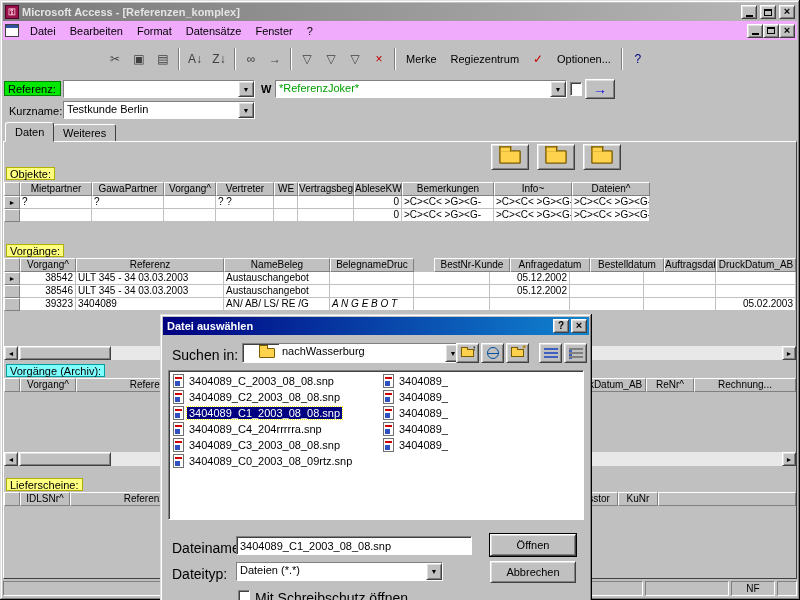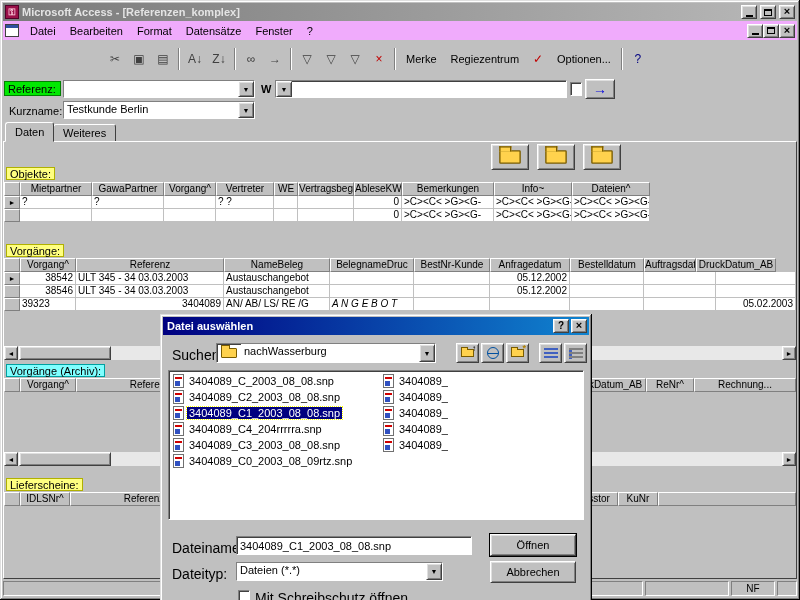--- a/index.html
+++ b/index.html
@@ -163,20 +163,21 @@
 
   <div class="form">
 
     <span class="abs field-label lbl-green" style="left:1px;top:3px;width:57px;">Referenz:</span>
     <span class="abs combo bevel-in" style="left:60px;top:2px;width:192px;">
       <span class="val"></span>
       <span class="combo-btn bevel-out">▼</span>
     </span>
     <span class="abs" style="left:258px;top:5px;font-weight:bold;">W</span>
     <span class="abs combo bevel-in" style="left:272px;top:2px;width:292px;">
+      <span class="val green-text">*ReferenzJoker*</span>
       <span class="combo-btn bevel-out">▼</span>
     </span>
     <span class="abs bevel-in" style="left:567px;top:4px;width:12px;height:14px;"></span>
     <span class="abs bevel-out go-btn" style="left:582px;top:1px;width:30px;height:20px;">→</span>
 
     <span class="abs field-label" style="left:3px;top:25px;">Kurzname:</span>
     <span class="abs combo bevel-in" style="left:60px;top:23px;width:192px;">
       <span class="val">Testkunde Berlin</span>
       <span class="combo-btn bevel-out">▼</span>
     </span>
@@ -239,21 +240,21 @@
       </div>
 
     <span class="abs field-label lbl-yellow" style="left:3px;top:166px;height:13px;">Vorgänge:</span>
     <div class="grid" style="left:1px;top:180px;width:793px;">
         <div class="g-row">
           <div class="g-head g-sel" style="width: 16px;"></div>
           <div class="g-head" style="width: 56px;">Vorgang^</div>
           <div class="g-head" style="width: 148px;">Referenz</div>
           <div class="g-head" style="width: 106px;">NameBeleg</div>
           <div class="g-head" style="width: 84px;">BelegnameDruc</div>
-          <div class="g-head" style="width: 76px;">BestNr-Kunde</div>
+          <div class="g-head" style="width: 76px; margin-left: 20px;">BestNr-Kunde</div>
           <div class="g-head" style="width: 80px;">Anfragedatum</div>
           <div class="g-head" style="width: 74px;">Bestelldatum</div>
           <div class="g-head" style="width: 52px;">Auftragsdatu</div>
           <div class="g-head" style="width: 80px;">DruckDatum_AB</div>
         </div>
         <div class="g-row">
           <div class="g-selcell g-sel" style="width: 16px;">►</div>
           <div class="g-cell" style="width: 56px; text-align: right;">38542</div>
           <div class="g-cell" style="width: 148px;">ULT 345 - 34 03.03.2003</div>
           <div class="g-cell" style="width: 106px;">Austauschangebot</div>
@@ -271,22 +272,22 @@
           <div class="g-cell" style="width: 106px;">Austauschangebot</div>
           <div class="g-cell" style="width: 84px;"></div>
           <div class="g-cell" style="width: 76px;"></div>
           <div class="g-cell" style="width: 80px; text-align: right;">05.12.2002</div>
           <div class="g-cell" style="width: 74px;"></div>
           <div class="g-cell" style="width: 72px;"></div>
           <div class="g-cell" style="width: 80px; text-align: right;"></div>
         </div>
         <div class="g-row">
           <div class="g-selcell g-sel" style="width: 16px;"></div>
-          <div class="g-cell" style="width: 56px; text-align: left;">39323</div>
-          <div class="g-cell" style="width: 148px; text-align: right;">3404089</div>
+          <div class="g-cell" style="width: 56px; text-align: right;">39323</div>
+          <div class="g-cell" style="width: 148px;">3404089</div>
           <div class="g-cell" style="width: 106px;">AN/ AB/ LS/ RE /G</div>
           <div class="g-cell" style="width: 84px; font-style: italic;">A N G E B O T</div>
           <div class="g-cell" style="width: 76px;"></div>
           <div class="g-cell" style="width: 80px; text-align: right;"></div>
           <div class="g-cell" style="width: 74px;"></div>
           <div class="g-cell" style="width: 72px;"></div>
           <div class="g-cell" style="width: 80px; text-align: right;">05.02.2003</div>
         </div>
       </div>
 
@@ -342,21 +343,21 @@
 <div class="dialog">
   <div class="dlg-title">
     <span class="dlg-title-text">Datei auswählen</span>
     <span class="win-btn bevel-out" style="font-weight:bold;">?</span>
     <span class="win-btn bevel-out">
         <span class="x-glyph">×</span>
       </span>
   </div>
 
   <span class="dlg-label" style="left:12px;top:33px;">Suchen in:</span>
-  <span class="combo bevel-in abs" style="left:56px;top:29px;width:220px;height:20px;">
+  <span class="combo bevel-in abs" style="left:82px;top:29px;width:220px;height:20px;padding-left:12px;">
     <span style="display:flex;align-items:center;padding:0 4px;">
         <span class="folder-icon"></span>
       </span>
     <span class="val">nachWasserburg</span>
     <span class="combo-btn bevel-out">▼</span>
   </span>
 
   <div class="dlg-tbar" id="dlg-toolbar">
       <button class="dlg-tb-btn bevel-out">
         <span class="mini-folder"></span>

